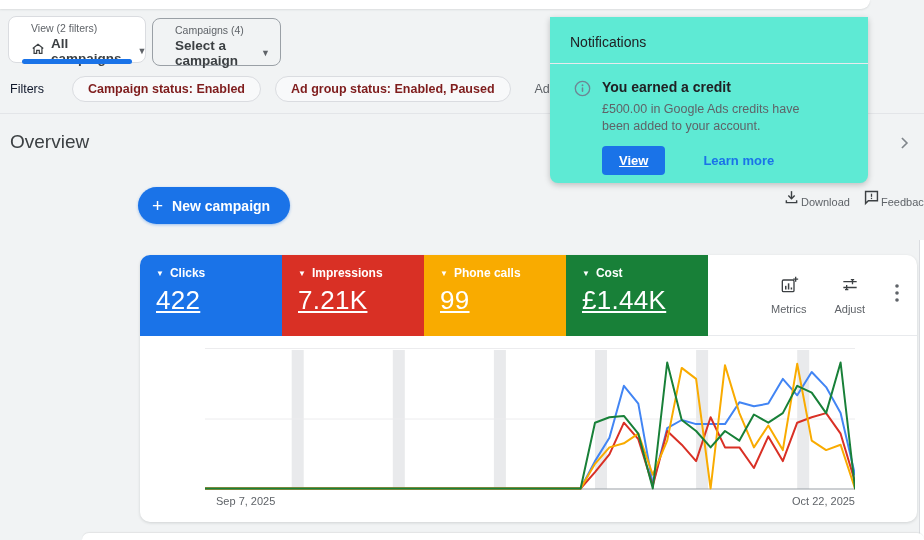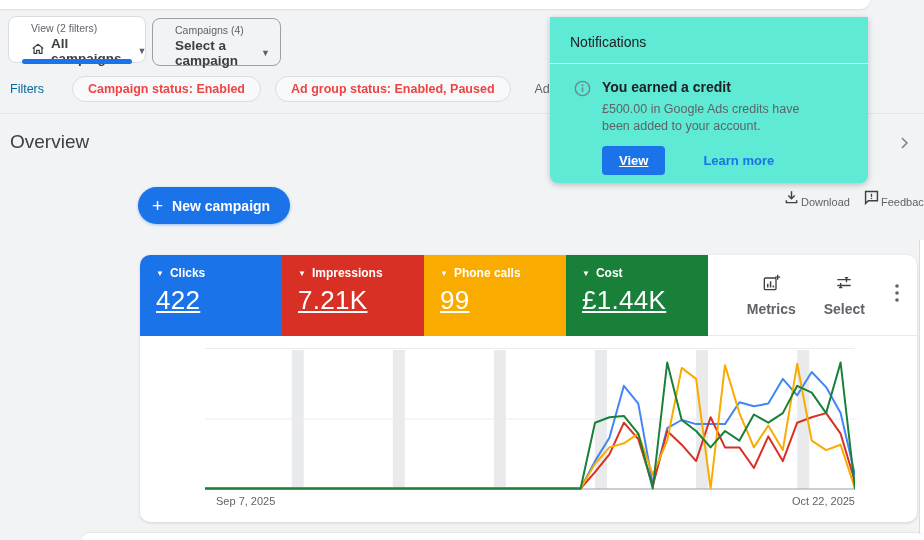--- a/index.html
+++ b/index.html
@@ -21,23 +21,23 @@
   .selector .value-row { display:flex; align-items:center; gap:6px; }
   .selector .value { font-size:13.5px; font-weight:bold; color:#3c4043; }
   .selector .caret { color:#5f6368; font-size:9px; margin-left:auto; padding-left:10px; }
   .sel-view { left:8px; top:16px; width:138px; height:47px; background:#fff; border:1px solid #dadce0; }
   .sel-view .active-bar { position:absolute; left:13px; right:13px; bottom:-2px; height:5px;
                           border-radius:3px; background:#1a73e8; }
   .sel-campaign { left:152px; top:18px; width:129px; height:48px; background:#f1f3f4; border:1px solid #9aa0a6; }
 
   
   .filters-row { position:absolute; left:10px; top:76px; display:flex; align-items:center; }
-  .filters-label { font-size:12.5px; color:#0369a1; margin-right:28px; }
+  .filters-label { font-size:12.5px; color:#0f172a; margin-right:28px; }
   .chip { display:inline-flex; align-items:center; border:1px solid #dadce0; background:#f8f9fa;
-          border-radius:14px; padding:5px 15px; font-size:12.5px; font-weight:bold; color:#ef4444;
+          border-radius:14px; padding:5px 15px; font-size:12.5px; font-weight:bold; color:#7f1d1d;
           margin-right:14px; cursor:pointer; }
   .add-filter { font-size:12.5px; color:#5f6368; margin-left:10px; cursor:pointer; }
 
   .divider-h { position:absolute; left:0; top:113px; width:100%; height:1px; background:#e3e5e8; }
 
   .page-title { position:absolute; left:10px; top:131px; font-size:19px; color:#3c4043; }
 
   .pager { position:absolute; top:133px; width:20px; height:20px; color:#5f6368; cursor:pointer; }
   .pager svg { width:20px; height:20px; }
   .pager-prev { left:853px; }
@@ -74,21 +74,21 @@
   .main-card { position:absolute; left:140px; top:255px; width:777px; height:267px; background:#fff;
                border-radius:10px; box-shadow:0 1px 3px rgba(60,64,67,.18); overflow:hidden; }
   .score-row { display:flex; height:81px; border-bottom:1px solid #e8eaed; }
   .scorecard { width:142px; height:81px; color:#fff; padding:11px 16px; cursor:pointer; }
   .scorecard .sc-label { font-size:12px; font-weight:bold; display:flex; align-items:center; gap:6px; }
   .scorecard .sc-caret { font-size:8px; }
   .scorecard .sc-value { font-size:26px; margin-top:5px; letter-spacing:.3px;text-decoration:underline; }
   .score-tools { flex:1; display:flex; align-items:center; justify-content:flex-end; gap:28px; padding-right:16px; }
   .score-tool { display:flex; flex-direction:column; align-items:center; cursor:pointer; color:#3c4043; }
   .score-tool svg { width:20px; height:20px; }
-  .score-tool .tool-label { font-size:14px; color:#5f6368; margin-top:4px;font-weight:bold; }
+  .score-tool .tool-label { font-size:11px; color:#5f6368; margin-top:4px; }
   .more-dots { color:#5f6368; cursor:pointer; padding:4px 2px; }
   .more-dots svg { width:4px; height:18px; }
 
   
   .chart-area { position:absolute; left:0; top:82px; right:0; bottom:0; }
   .chart-svg { position:absolute; left:65px; top:11px; }
   .axis-label { position:absolute; top:158px; font-size:11px; color:#5f6368; }
   .axis-label.start { left:76px; }
   .axis-label.end { right:62px; }
 
@@ -241,21 +241,21 @@
         <span class="tool-label">Metrics</span>
       </div>
       <div class="score-tool">
         <span>
           <svg viewBox="0 0 24 24" fill="none" stroke="#3c4043" stroke-width="1.6">
             <path d="M4 8 H20 M4 15 H20"></path>
             <path d="M15 5 V11 M8 12 V18"></path>
             <path d="M13 5.5 H17 M6 17.5 H10" stroke-width="1.6"></path>
           </svg>
         </span>
-        <span class="tool-label">Select</span>
+        <span class="tool-label">Adjust</span>
       </div>
       <span class="more-dots">
         <svg viewBox="0 0 4 18" fill="#5f6368">
             <circle cx="2" cy="2" r="1.8"></circle>
             <circle cx="2" cy="9" r="1.8"></circle>
             <circle cx="2" cy="16" r="1.8"></circle>
           </svg>
       </span>
     </div>
   </div>

